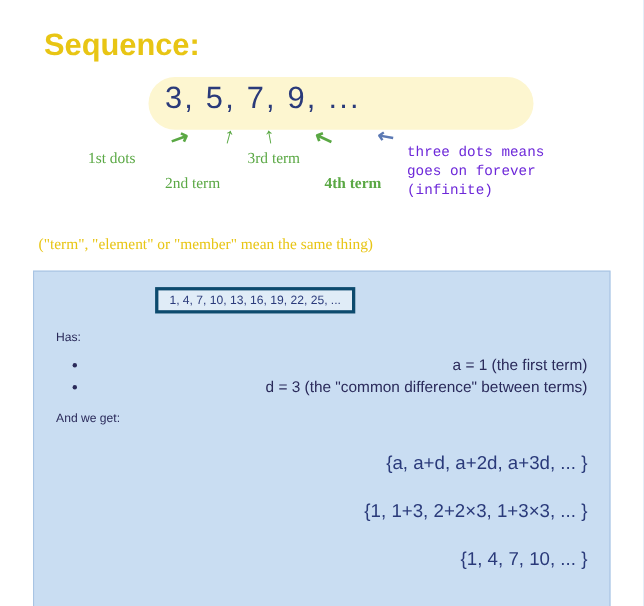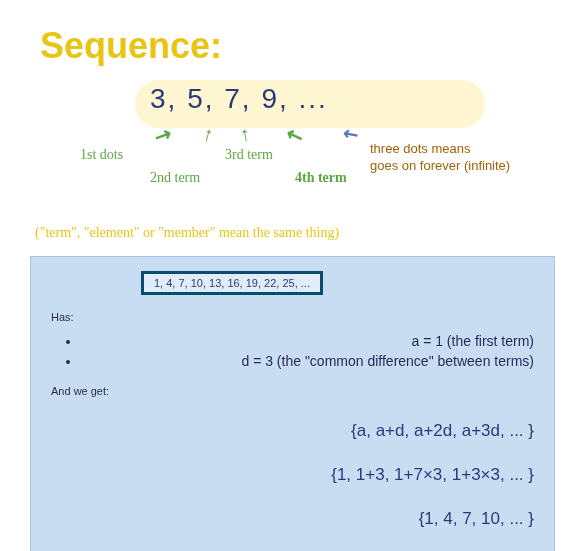--- a/index.html
+++ b/index.html
@@ -8,21 +8,21 @@
     width: 585px;
     height: 551px;
     box-sizing: border-box;
     font-family: Verdana, Geneva, sans-serif;
     background: #fff;
     color: #333;
   }
   .title {
     font-family: "Comic Sans MS", cursive, sans-serif;
     color: #e8c514;
-    font-size: 36px;
+    font-size: 28px;
     font-weight: bold;
     margin: 5px 0 18px 10px;
   }
   .diagram {
     position: relative;
     height: 140px;
     margin-left: 10px;
     font-family: "Comic Sans MS", cursive, sans-serif;
   }
   .pill {
@@ -57,23 +57,23 @@
   }
   .arrow-blue {
     position: absolute;
     color: #5b79b4;
     font-size: 18px;
     font-weight: bold;
     transform: rotate(-35deg);
   }
   .infinite-label {
     position: absolute;
-    color: #a16207;
+    color: #6d28d9;
     font-size: 13px;
-    font-family: Liberation Sans, sans-serif;
+    font-family: Liberation Mono, monospace;
     line-height: 1.3;
     width: 180px;
   }
   .note {
     color: #e8c514;
     font-family: "Comic Sans MS", cursive;
     font-size: 14px;
     margin: 0 0 15px 5px;
   }
   .bluebox {
@@ -131,15 +131,15 @@
 
 <div class="bluebox">
   <div class="example-seq">1, 4, 7, 10, 13, 16, 19, 22, 25, ...</div>
   <p>Has:</p>
   <ul>
     <li>a = 1 (the first term)</li>
     <li>d = 3 (the "common difference" between terms)</li>
   </ul>
   <p>And we get:</p>
   <div class="formula">{a, a+d, a+2d, a+3d, ... }</div>
-  <div class="formula">{1, 1+3, 1+7×3, 1+3×3, ... }</div>
+  <div class="formula">{1, 1+3, 2+2×3, 1+3×3, ... }</div>
   <div class="formula">{1, 4, 7, 10, ... }</div>
 </div>
 
 </body></html>

